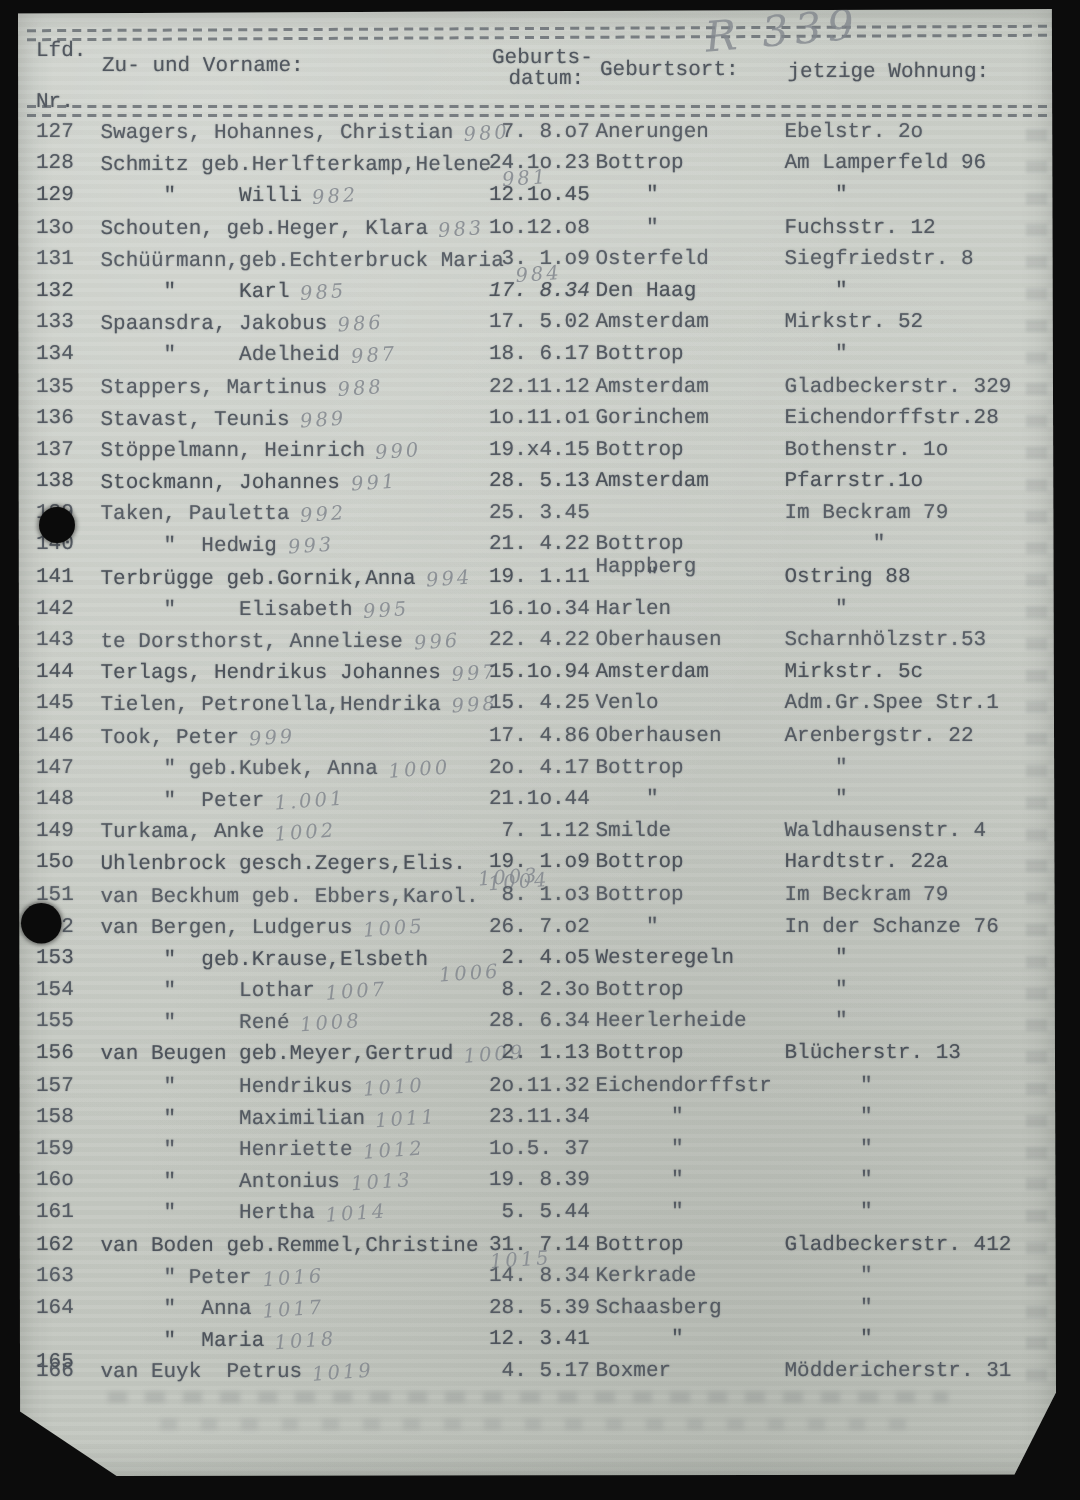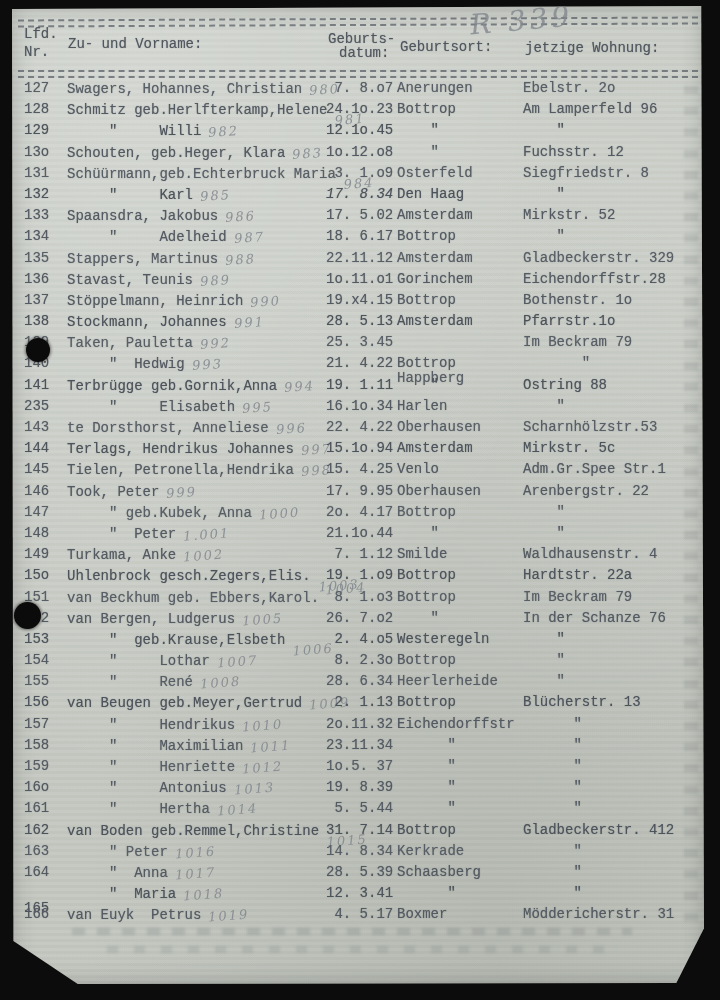--- a/index.html
+++ b/index.html
@@ -76,21 +76,21 @@
   }
 </style>
 </head>
 <body>
 
 <div class="paper">
 
   <div class="sep sep-top"></div>
 
   <div class="typed" style="left:12px;top:20px;">Lfd.</div>
-  <div class="typed" style="left:12px;top:38px;">Nr.</div>
+  <div class="typed" style="left:12px;top:54px;">Nr.</div>
   <div class="typed" style="left:56px;top:30px;">Zu- und Vorname:</div>
   <div class="typed" style="left:316px;top:25px;">Geburts-</div>
   <div class="typed" style="left:327px;top:39px;">datum:</div>
   <div class="typed" style="left:388px;top:33px;">Geburtsort:</div>
   <div class="typed" style="left:513px;top:34px;">jetzige Wohnung:</div>
 
   <div class="pencil-note">R 339</div>
 
   <div class="sep sep-head"></div>
 
@@ -194,21 +194,21 @@
         <span class="cell typed c-addr" style="position: absolute;">       "</span>
       </div>
       <div class="row">
         <span class="cell typed c-nr" style="position: absolute;">141</span>
         <span class="cell typed c-name" style="position: absolute;">Terbrügge geb.Gornik,Anna<span class="pencil ">994</span></span>
         <span class="cell typed c-date" style="position: absolute;">19. 1.11</span>
         <span class="cell typed c-place" style="position: absolute;">    "</span>
         <span class="cell typed c-addr" style="position: absolute;">Ostring 88</span>
       </div>
       <div class="row">
-        <span class="cell typed c-nr" style="position: absolute;">235</span>
+        <span class="cell typed c-nr" style="position: absolute;">142</span>
         <span class="cell typed c-name" style="position: absolute;">     "     Elisabeth<span class="pencil ">995</span></span>
         <span class="cell typed c-date" style="position: absolute;">16.1o.34</span>
         <span class="cell typed c-place" style="position: absolute;">Harlen</span>
         <span class="cell typed c-addr" style="position: absolute;">    "</span>
       </div>
       <div class="row">
         <span class="cell typed c-nr" style="position: absolute;">143</span>
         <span class="cell typed c-name" style="position: absolute;">te Dorsthorst, Anneliese<span class="pencil ">996</span></span>
         <span class="cell typed c-date" style="position: absolute;">22. 4.22</span>
         <span class="cell typed c-place" style="position: absolute;">Oberhausen</span>
@@ -224,21 +224,21 @@
       <div class="row">
         <span class="cell typed c-nr" style="position: absolute;">145</span>
         <span class="cell typed c-name" style="position: absolute;">Tielen, Petronella,Hendrika<span class="pencil ">998</span></span>
         <span class="cell typed c-date" style="position: absolute;">15. 4.25</span>
         <span class="cell typed c-place" style="position: absolute;">Venlo</span>
         <span class="cell typed c-addr" style="position: absolute;">Adm.Gr.Spee Str.1</span>
       </div>
       <div class="row">
         <span class="cell typed c-nr" style="position: absolute;">146</span>
         <span class="cell typed c-name" style="position: absolute;">Took, Peter<span class="pencil ">999</span></span>
-        <span class="cell typed c-date" style="position: absolute;">17. 9.95</span>
+        <span class="cell typed c-date" style="position: absolute;">17. 4.86</span>
         <span class="cell typed c-place" style="position: absolute;">Oberhausen</span>
         <span class="cell typed c-addr" style="position: absolute;">Arenbergstr. 22</span>
       </div>
       <div class="row">
         <span class="cell typed c-nr" style="position: absolute;">147</span>
         <span class="cell typed c-name" style="position: absolute;">     " geb.Kubek, Anna<span class="pencil ">1000</span></span>
         <span class="cell typed c-date" style="position: absolute;">2o. 4.17</span>
         <span class="cell typed c-place" style="position: absolute;">Bottrop</span>
         <span class="cell typed c-addr" style="position: absolute;">    "</span>
       </div>

